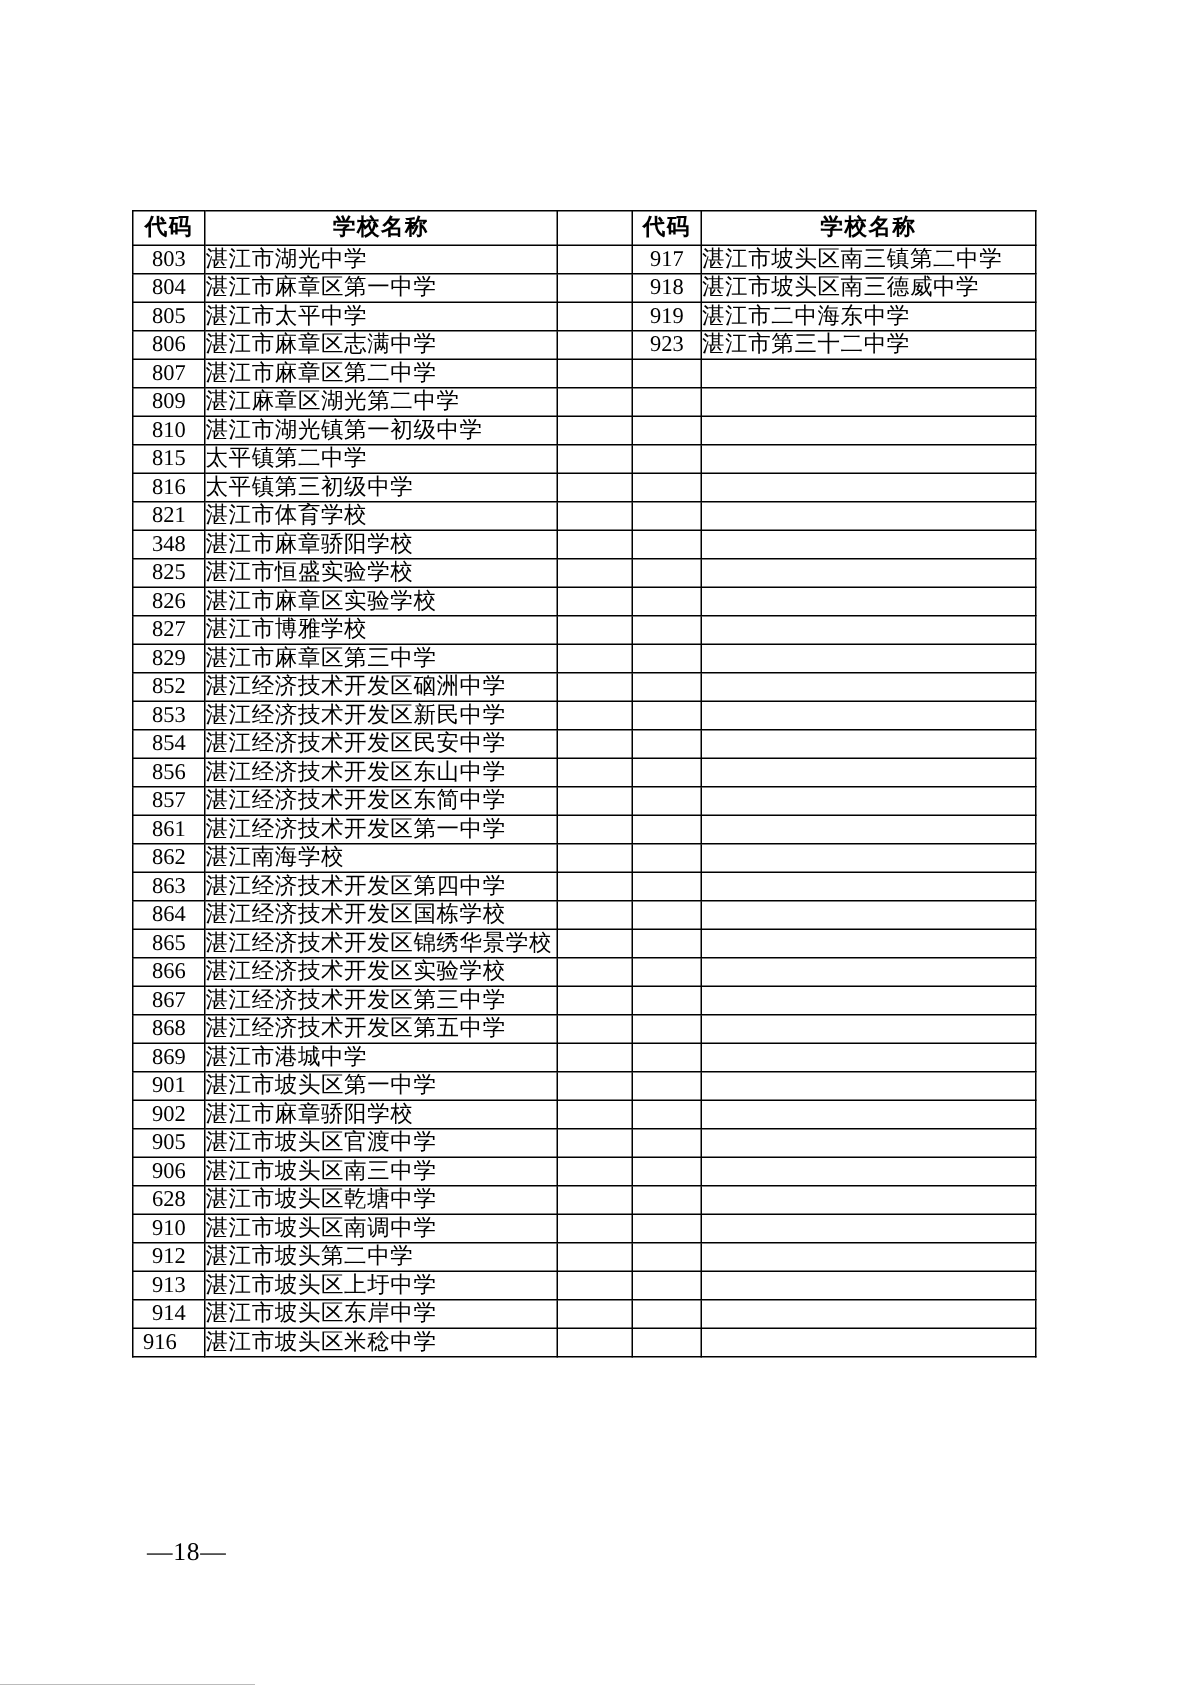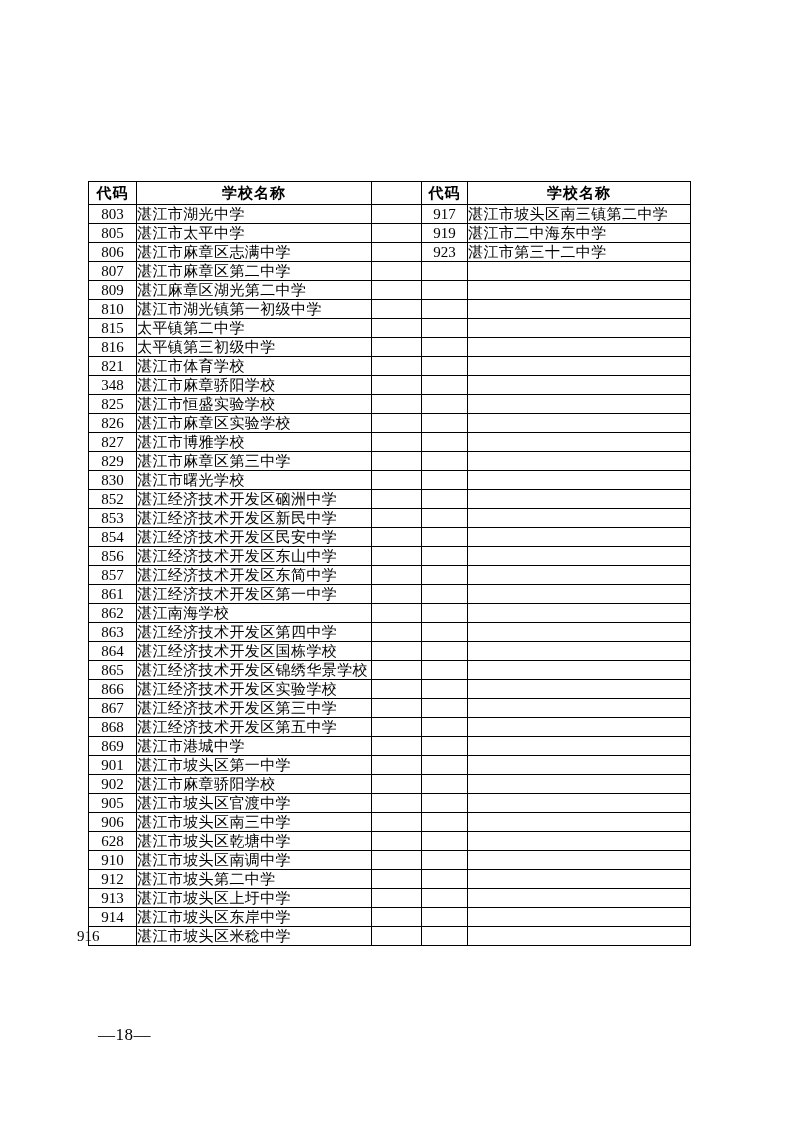--- a/index.html
+++ b/index.html
@@ -14,21 +14,20 @@
     overflow: hidden;
   }
   table.school-table {
     position: absolute;
     left: 88px;
     top: 140px;
     border-collapse: collapse;
     table-layout: fixed;
     width: 602px;
     font-size: 15px;
-    margin-top: 41px;
   }
   table.school-table th,
   table.school-table td {
     border: 1px solid #000;
     padding: 0;
     line-height: 18px;
     height: 18px;
     vertical-align: middle;
     font-weight: normal;
     white-space: nowrap;
@@ -44,21 +43,21 @@
   td.code-cell { text-align: center; font-size: 15px; }
   td.name-cell {
     text-align: left;
     padding-left: 2px;
     overflow: hidden;
     letter-spacing: 0.4px;
     font-size: 15px;
   }
   td.gap-cell { }
   td.code-cell.shift {
-    text-align: left;
+    text-align: center;
     text-indent: -12px;
     overflow: visible;
   }
   .page-number {
     position: absolute;
     left: 98px;
     top: 1025px;
     font-size: 17px;
     letter-spacing: 0.5px;
     font-family: "Liberation Serif", "DejaVu Serif", serif;
@@ -88,20 +87,27 @@
     </thead>
     <tbody>
         <tr>
           <td class="code-cell">803</td>
           <td class="name-cell">湛江市湖光中学</td>
           <td class="gap-cell"></td>
           <td class="code-cell">917</td>
           <td class="name-cell">湛江市坡头区南三镇第二中学</td>
         </tr>
         <tr>
+          <td class="code-cell">804</td>
+          <td class="name-cell">湛江市麻章区第一中学</td>
+          <td class="gap-cell"></td>
+          <td class="code-cell">918</td>
+          <td class="name-cell">湛江市坡头区南三德威中学</td>
+        </tr>
+        <tr>
           <td class="code-cell">805</td>
           <td class="name-cell">湛江市太平中学</td>
           <td class="gap-cell"></td>
           <td class="code-cell">919</td>
           <td class="name-cell">湛江市二中海东中学</td>
         </tr>
         <tr>
           <td class="code-cell">806</td>
           <td class="name-cell">湛江市麻章区志满中学</td>
           <td class="gap-cell"></td>
@@ -179,27 +185,20 @@
           <td class="name-cell"></td>
         </tr>
         <tr>
           <td class="code-cell">829</td>
           <td class="name-cell">湛江市麻章区第三中学</td>
           <td class="gap-cell"></td>
           <td class="code-cell"></td>
           <td class="name-cell"></td>
         </tr>
         <tr>
-          <td class="code-cell">830</td>
-          <td class="name-cell">湛江市曙光学校</td>
-          <td class="gap-cell"></td>
-          <td class="code-cell"></td>
-          <td class="name-cell"></td>
-        </tr>
-        <tr>
           <td class="code-cell">852</td>
           <td class="name-cell">湛江经济技术开发区硇洲中学</td>
           <td class="gap-cell"></td>
           <td class="code-cell"></td>
           <td class="name-cell"></td>
         </tr>
         <tr>
           <td class="code-cell">853</td>
           <td class="name-cell">湛江经济技术开发区新民中学</td>
           <td class="gap-cell"></td>

